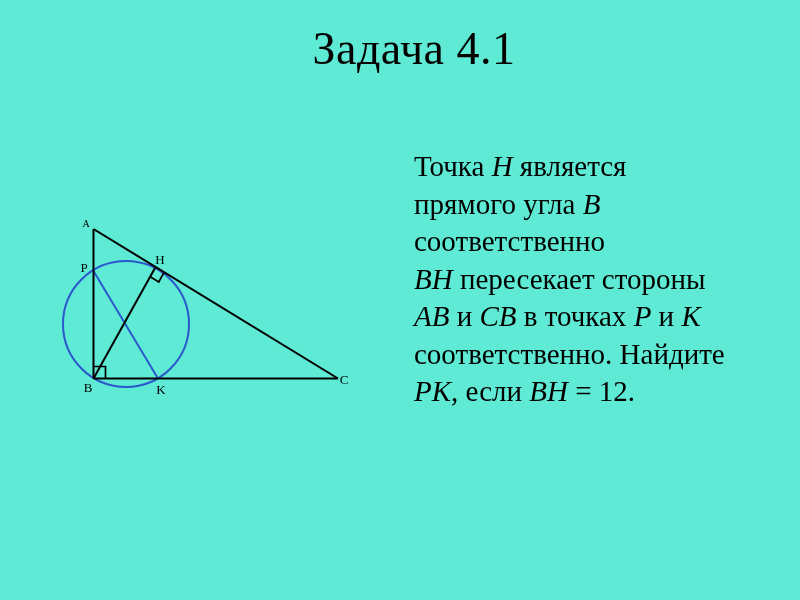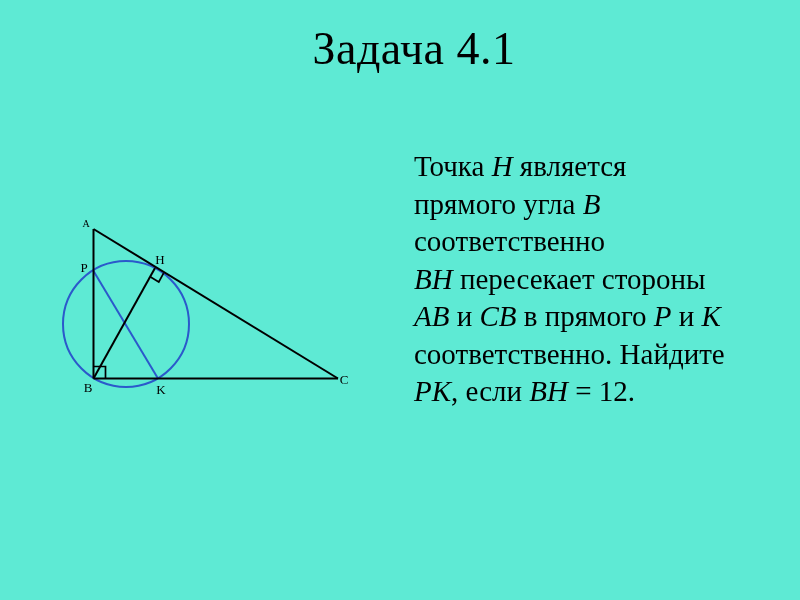--- a/index.html
+++ b/index.html
@@ -84,18 +84,18 @@
     <text x="160" y="264" font-size="13" text-anchor="middle">H</text>
     <text x="161" y="394" font-size="13" text-anchor="middle">K</text>
     <text x="344" y="384" font-size="13" text-anchor="middle">C</text>
   </svg>
 
   <div id="problem-text">
       <div class="line"><span>Точка </span><span class="it">H</span><span> является</span></div>
       <div class="line"><span>прямого угла </span><span class="it">B</span></div>
       <div class="line"><span>соответственно</span></div>
       <div class="line"><span class="it">BH</span><span> пересекает стороны</span></div>
-      <div class="line"><span class="it">AB</span><span> и </span><span class="it">CB</span><span> в прямого </span><span class="it">P</span><span> и </span><span class="it">K</span></div>
+      <div class="line"><span class="it">AB</span><span> и </span><span class="it">CB</span><span> в точках </span><span class="it">P</span><span> и </span><span class="it">K</span></div>
       <div class="line"><span>соответственно. Найдите</span></div>
       <div class="line"><span class="it">PK</span><span>, если </span><span class="it">BH</span><span> = 12.</span></div>
     </div>
 
 </div>
 
 </body></html>

